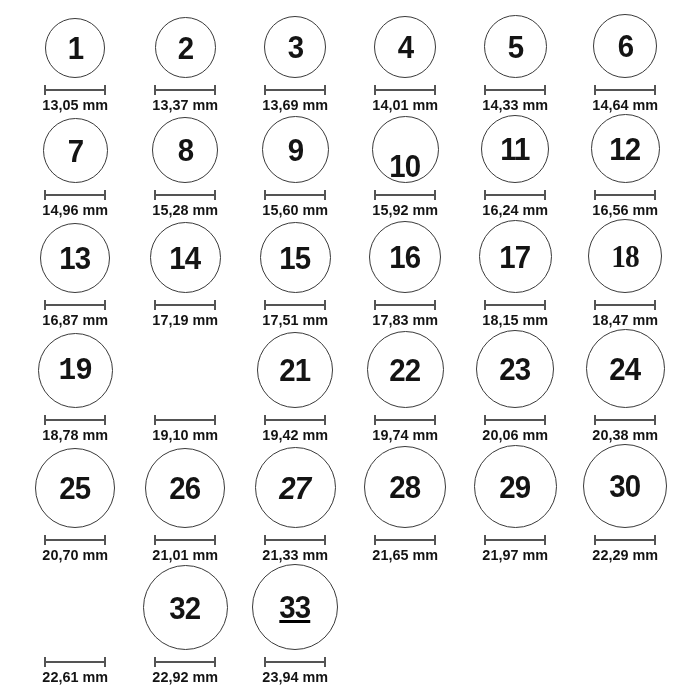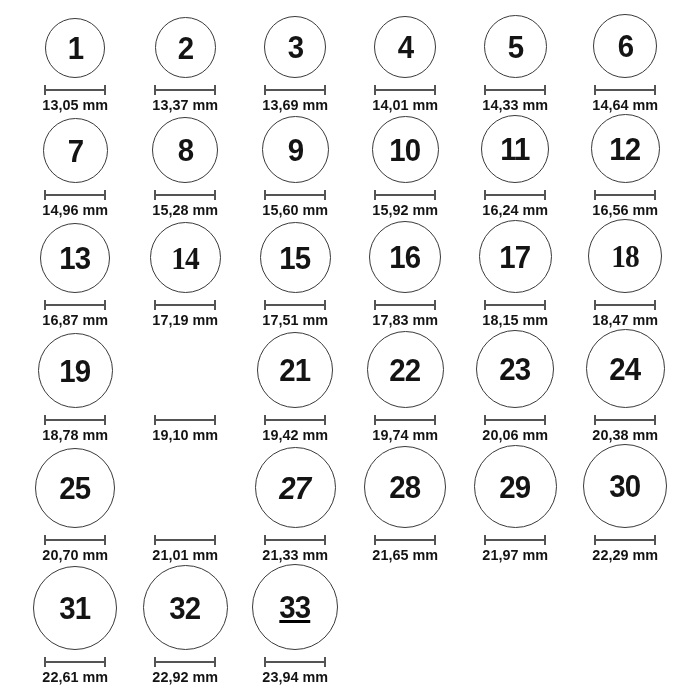--- a/index.html
+++ b/index.html
@@ -145,21 +145,21 @@
           <div class="dim-label">15,28 mm</div>
         </div>
         <div class="cell">
           <div class="circle" style="width: 67px; height: 67px;">
             <span class="num">9</span>
           </div>
           <div class="dim-line"></div>
           <div class="dim-label">15,60 mm</div>
         </div>
         <div class="cell">
-          <div class="circle" style="width: 67px; height: 67px;">
+          <div class="circle" style="width: 67px; height: 67px; align-items: flex-end;">
             <span class="num">10</span>
           </div>
           <div class="dim-line"></div>
           <div class="dim-label">15,92 mm</div>
         </div>
         <div class="cell">
           <div class="circle" style="width: 68px; height: 68px;">
             <span class="num">11</span>
           </div>
           <div class="dim-line"></div>
@@ -175,21 +175,21 @@
       </div>
       <div class="row" style="height: 110px; text-align: right;">
         <div class="cell">
           <div class="circle" style="width: 70px; height: 70px;">
             <span class="num">13</span>
           </div>
           <div class="dim-line"></div>
           <div class="dim-label">16,87 mm</div>
         </div>
         <div class="cell">
-          <div class="circle" style="width: 71px; height: 71px; font-family: Liberation Serif, serif;">
+          <div class="circle" style="width: 71px; height: 71px;">
             <span class="num">14</span>
           </div>
           <div class="dim-line"></div>
           <div class="dim-label">17,19 mm</div>
         </div>
         <div class="cell">
           <div class="circle" style="width: 71px; height: 71px;">
             <span class="num">15</span>
           </div>
           <div class="dim-line"></div>
@@ -212,21 +212,21 @@
         <div class="cell">
           <div class="circle" style="width: 74px; height: 74px; font-family: Liberation Serif, serif;">
             <span class="num">18</span>
           </div>
           <div class="dim-line"></div>
           <div class="dim-label">18,47 mm</div>
         </div>
       </div>
       <div class="row" style="height: 115px;">
         <div class="cell">
-          <div class="circle" style="width: 75px; height: 75px;">
+          <div class="circle" style="width: 75px; height: 75px; font-family: Liberation Mono, monospace;">
             <span class="num">19</span>
           </div>
           <div class="dim-line"></div>
           <div class="dim-label">18,78 mm</div>
         </div>
         <div class="cell">
           <div class="dim-line"></div>
           <div class="dim-label">19,10 mm</div>
         </div>
         <div class="cell">
@@ -260,20 +260,23 @@
       </div>
       <div class="row" style="height: 120px;">
         <div class="cell">
           <div class="circle" style="width: 80px; height: 80px;">
             <span class="num">25</span>
           </div>
           <div class="dim-line"></div>
           <div class="dim-label">20,70 mm</div>
         </div>
         <div class="cell">
+          <div class="circle" style="width: 80px; height: 80px;">
+            <span class="num">26</span>
+          </div>
           <div class="dim-line"></div>
           <div class="dim-label">21,01 mm</div>
         </div>
         <div class="cell">
           <div class="circle" style="width: 81px; height: 81px; font-style: italic;">
             <span class="num">27</span>
           </div>
           <div class="dim-line"></div>
           <div class="dim-label">21,33 mm</div>
         </div>
@@ -294,23 +297,20 @@
         <div class="cell">
           <div class="circle" style="width: 84px; height: 84px;">
             <span class="num">30</span>
           </div>
           <div class="dim-line"></div>
           <div class="dim-label">22,29 mm</div>
         </div>
       </div>
       <div class="row" style="height: 122px;">
         <div class="cell">
-          <div class="circle" style="width: 84px; height: 84px;">
-            <span class="num">31</span>
-          </div>
           <div class="dim-line"></div>
           <div class="dim-label">22,61 mm</div>
         </div>
         <div class="cell">
           <div class="circle" style="width: 85px; height: 85px; text-align: center;">
             <span class="num">32</span>
           </div>
           <div class="dim-line"></div>
           <div class="dim-label">22,92 mm</div>
         </div>

